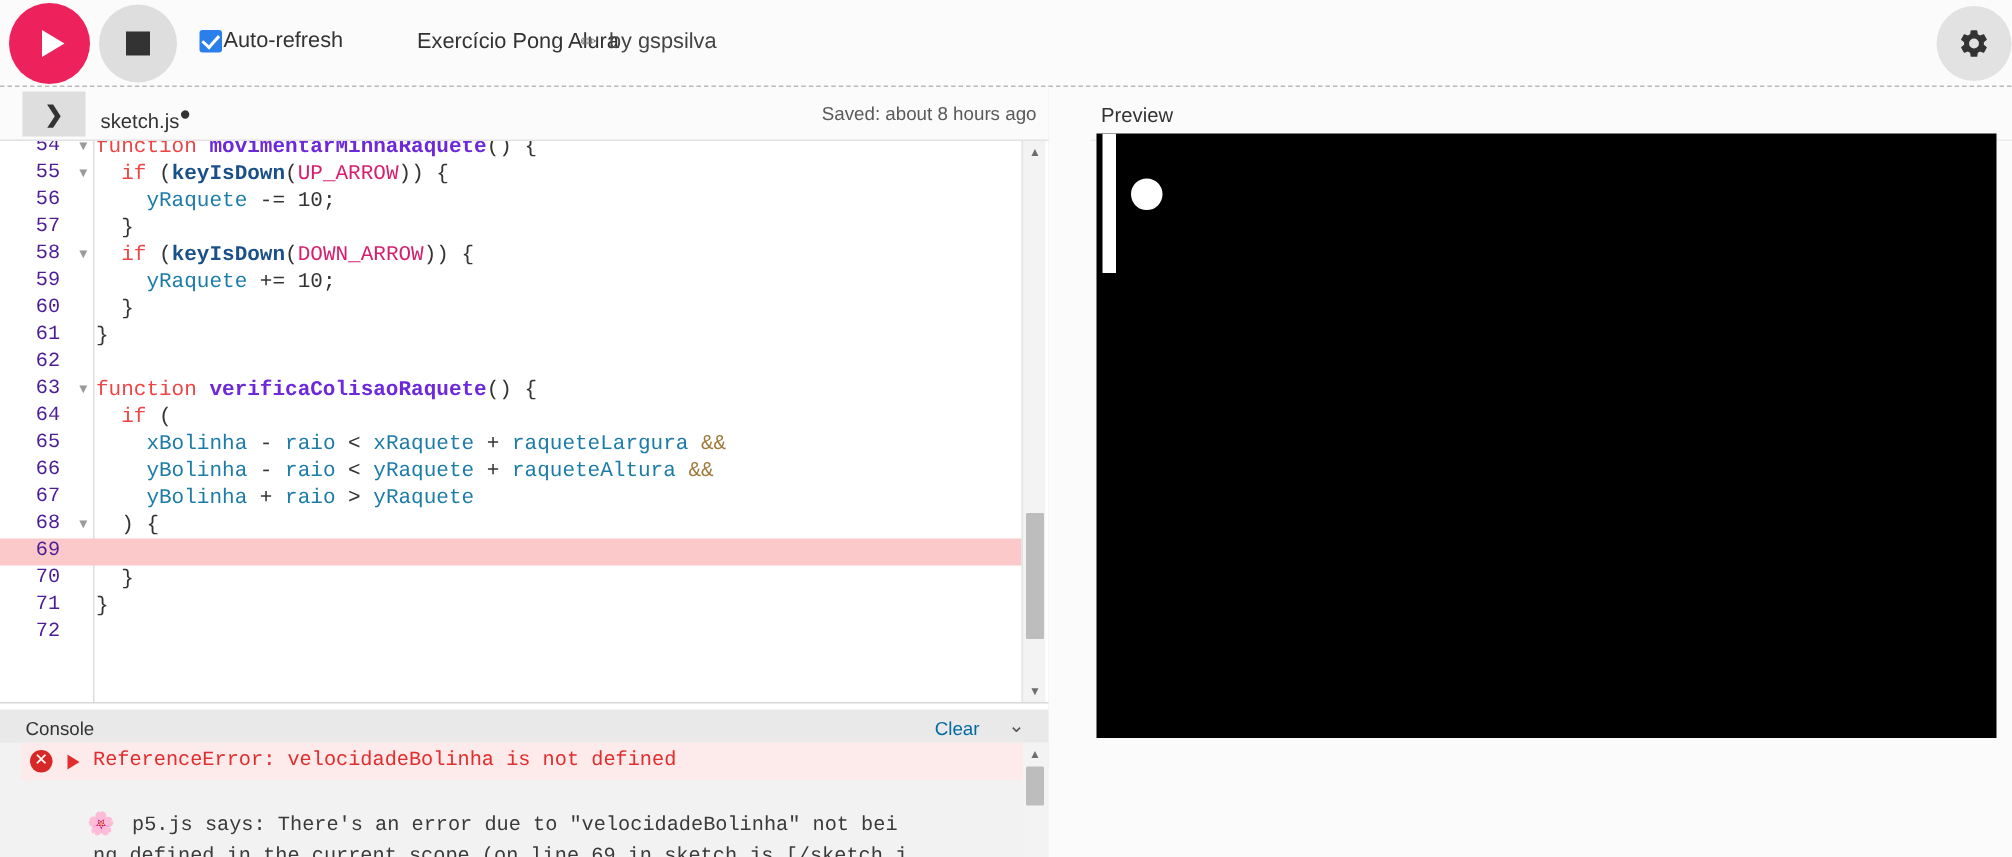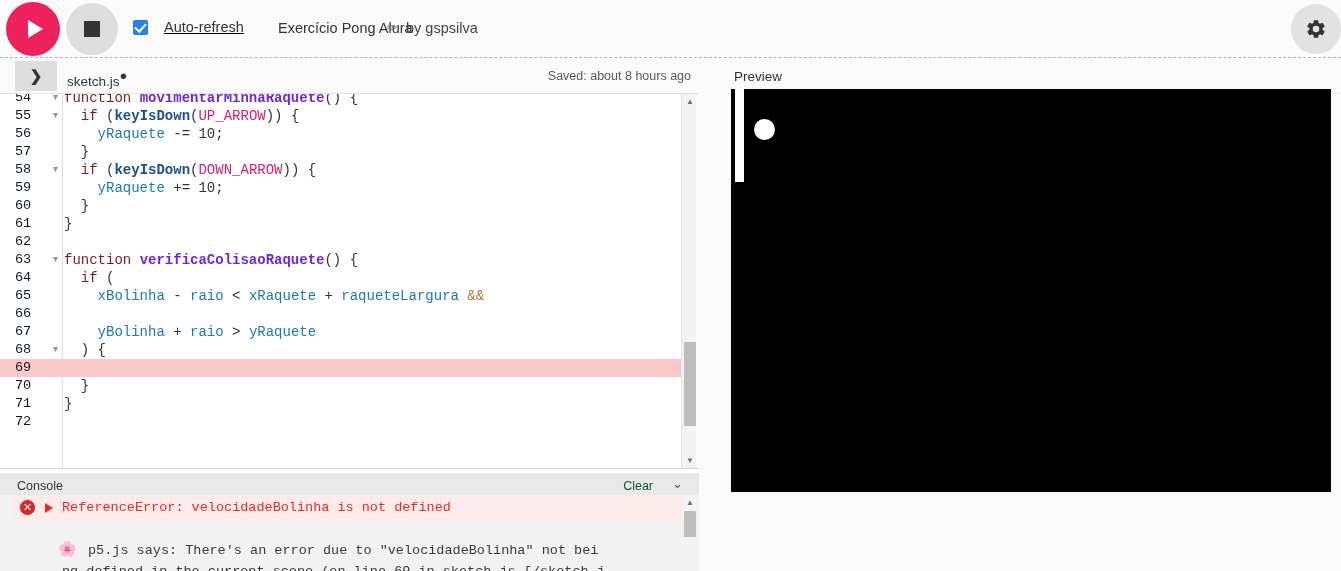--- a/index.html
+++ b/index.html
@@ -35,23 +35,22 @@
     position: absolute; left: 66px; top: 3px;
     width: 52px; height: 52px; border-radius: 50%;
     background: #dedede; border: none; cursor: pointer;
     display: flex; align-items: center; justify-content: center;
   }
   #stop-button .glyph {
     width: 16px; height: 16px; background: #333333;
   }
   #autorefresh-wrap {
     position: absolute; left: 133px; top: 19px;
-    display: flex; align-items: center; gap: 16px;
+    display: flex; align-items: center; gap: 1px;
     cursor: pointer;
-    text-decoration: underline;
   }
   #autorefresh-box {
     width: 15px; height: 15px; border-radius: 2px;
     background: #2a7fea; position: relative;
     display: inline-block;
   }
   #autorefresh-box::after {
     content: ""; position: absolute;
     left: 4px; top: 1px; width: 5px; height: 9px;
     border: solid #ffffff; border-width: 0 2px 2px 0;
@@ -127,31 +126,31 @@
     position: absolute; left: 0; top: -5px;
     width: 684px;
   }
   .cline {
     position: relative; height: 18px; line-height: 18px;
     white-space: pre;
   }
   .cline.hl { background: #fbc9c9; }
   .ln {
     position: absolute; left: 15px; width: 34px;
-    text-align: left; color: #0f172a; font-size: 13.5px;
+    text-align: center; color: #4c1d95; font-size: 13.5px;
   }
   .fold {
     position: absolute; left: 50px; width: 11px;
     color: #9a9a9a; font-size: 9px; text-align: center;
   }
   .ctext {
     position: absolute; left: 64px;
     color: #333333;
   }
-  .kw   { color: #7f1d1d; }
+  .kw   { color: #ef4444; }
   .fn   { color: #6d28d9; font-weight: bold; }
   .var  { color: #1c7ca8; }
   .const{ color: #d6206e; }
   .bold { font-weight: bold; color: #1a4f8a; }
   .num  { color: #333333; }
   .op   { color: #a07a3c; }
   .plain{ color: #333333; }
 
   
   #ed-scroll {
@@ -184,21 +183,21 @@
     position: absolute; left: 0; top: 4px;
     width: 699px; height: 38px;
     background: #e9e9e9;
   }
   #console-title {
     position: absolute; left: 17px; top: 6px;
     font-size: 12.5px; color: #333333;
   }
   #console-clear {
     position: absolute; right: 46px; top: 6px;
-    font-size: 12.5px; color: #14532d; cursor: pointer;
+    font-size: 12.5px; color: #0369a1; cursor: pointer;
   }
   #console-collapse {
     position: absolute; right: 16px; top: 3px;
     font-size: 13px; color: #555555; cursor: pointer;
   }
   #console-body {
     position: absolute; left: 0; top: 26px;
     width: 699px; height: 110px;
     background: #f2f2f2; overflow: hidden;
     font-family: "Liberation Mono", "DejaVu Sans Mono", monospace;
@@ -329,21 +328,21 @@
         <div class="cline"><span class="ln">56</span><span class="ctext"><span class="plain">    </span><span class="var">yRaquete</span> <span class="plain">-= </span><span class="num">10</span><span class="plain">;</span></span></div>
         <div class="cline"><span class="ln">57</span><span class="ctext"><span class="plain">  }</span></span></div>
         <div class="cline"><span class="ln">58</span><span class="fold">▼</span><span class="ctext"><span class="plain">  </span><span class="kw">if</span> <span class="plain">(</span><span class="bold">keyIsDown</span><span class="plain">(</span><span class="const">DOWN_ARROW</span><span class="plain">)) {</span></span></div>
         <div class="cline"><span class="ln">59</span><span class="ctext"><span class="plain">    </span><span class="var">yRaquete</span> <span class="plain">+= </span><span class="num">10</span><span class="plain">;</span></span></div>
         <div class="cline"><span class="ln">60</span><span class="ctext"><span class="plain">  }</span></span></div>
         <div class="cline"><span class="ln">61</span><span class="ctext"><span class="plain">}</span></span></div>
         <div class="cline"><span class="ln">62</span><span class="ctext"></span></div>
         <div class="cline"><span class="ln">63</span><span class="fold">▼</span><span class="ctext"><span class="kw">function</span> <span class="fn">verificaColisaoRaquete</span><span class="plain">() {</span></span></div>
         <div class="cline"><span class="ln">64</span><span class="ctext"><span class="plain">  </span><span class="kw">if</span> <span class="plain">(</span></span></div>
         <div class="cline"><span class="ln">65</span><span class="ctext"><span class="plain">    </span><span class="var">xBolinha</span> <span class="plain">- </span><span class="var">raio</span> <span class="plain">&lt; </span><span class="var">xRaquete</span> <span class="plain">+ </span><span class="var">raqueteLargura</span> <span class="op">&amp;&amp;</span></span></div>
-        <div class="cline"><span class="ln">66</span></div>
+        <div class="cline"><span class="ln">66</span><span class="ctext"><span class="plain">    </span><span class="var">yBolinha</span> <span class="plain">- </span><span class="var">raio</span> <span class="plain">&lt; </span><span class="var">yRaquete</span> <span class="plain">+ </span><span class="var">raqueteAltura</span> <span class="op">&amp;&amp;</span></span></div>
         <div class="cline"><span class="ln">67</span><span class="ctext"><span class="plain">    </span><span class="var">yBolinha</span> <span class="plain">+ </span><span class="var">raio</span> <span class="plain">&gt; </span><span class="var">yRaquete</span></span></div>
         <div class="cline"><span class="ln">68</span><span class="fold">▼</span><span class="ctext"><span class="plain">  ) {</span></span></div>
         <div class="cline hl"><span class="ln">69</span></div>
         <div class="cline"><span class="ln">70</span><span class="ctext"><span class="plain">  }</span></span></div>
         <div class="cline"><span class="ln">71</span><span class="ctext"><span class="plain">}</span></span></div>
         <div class="cline"><span class="ln">72</span><span class="ctext"></span></div>
       </div>
   </div>
 
   <div id="ed-scroll">

